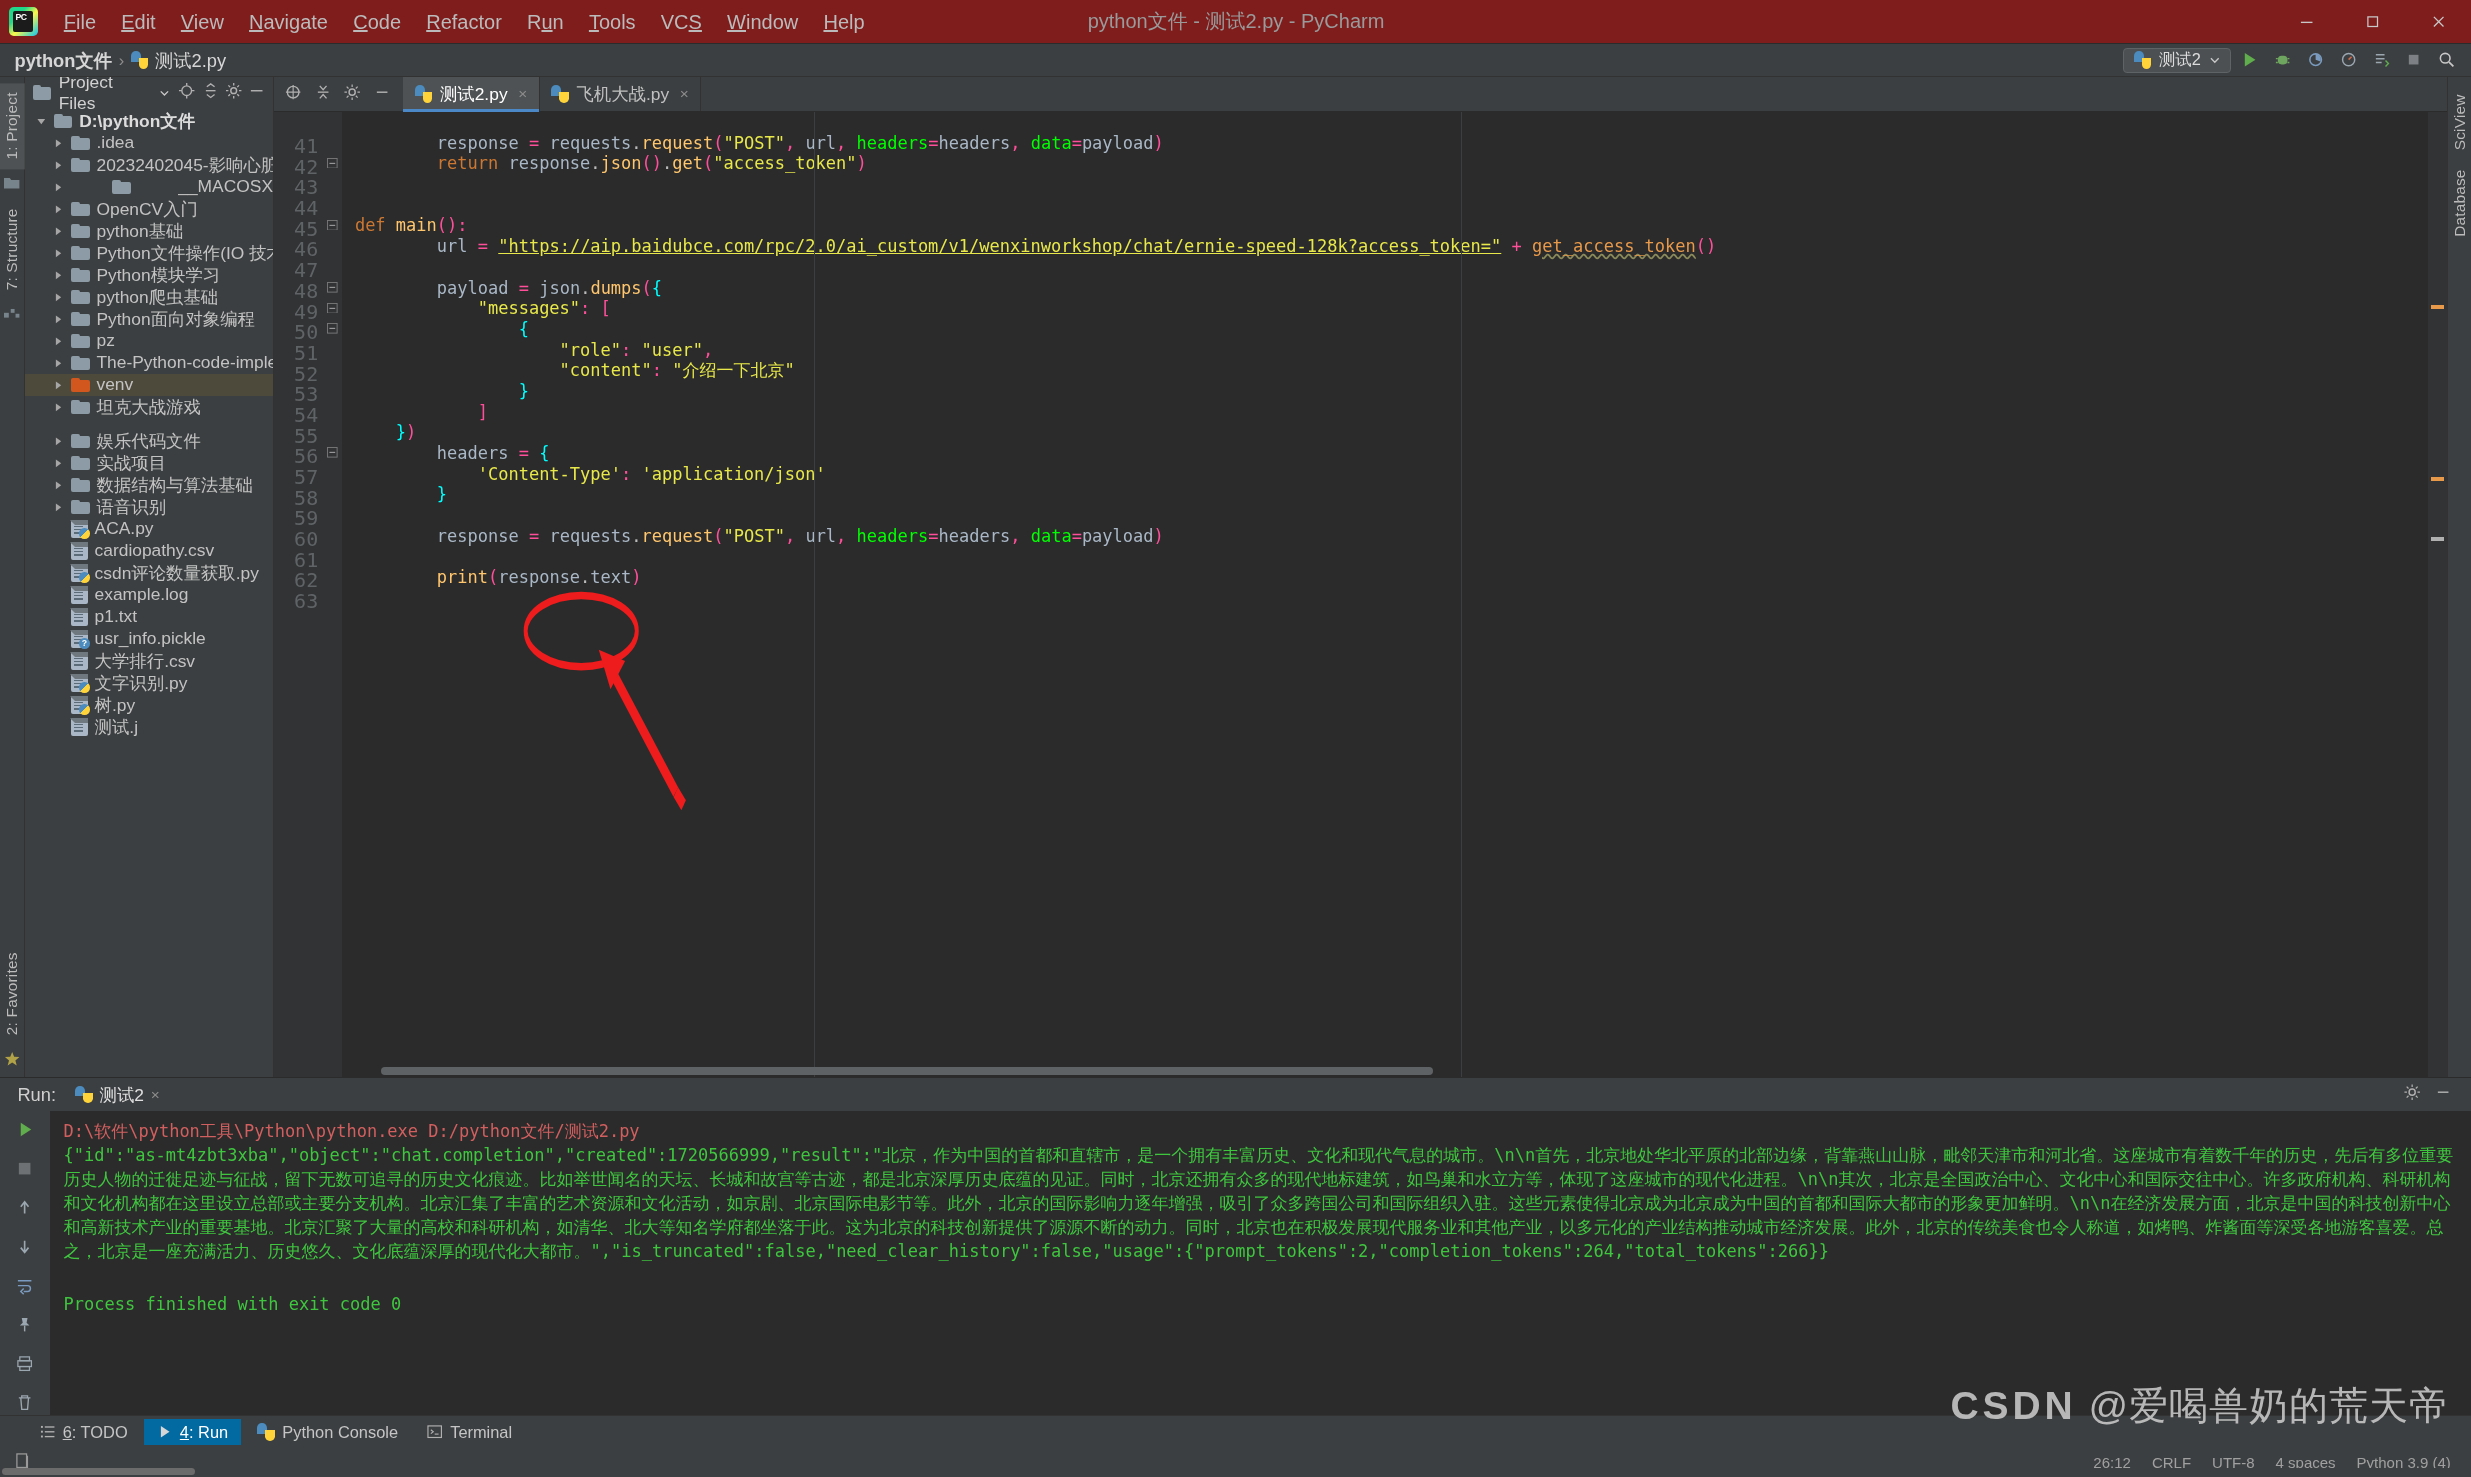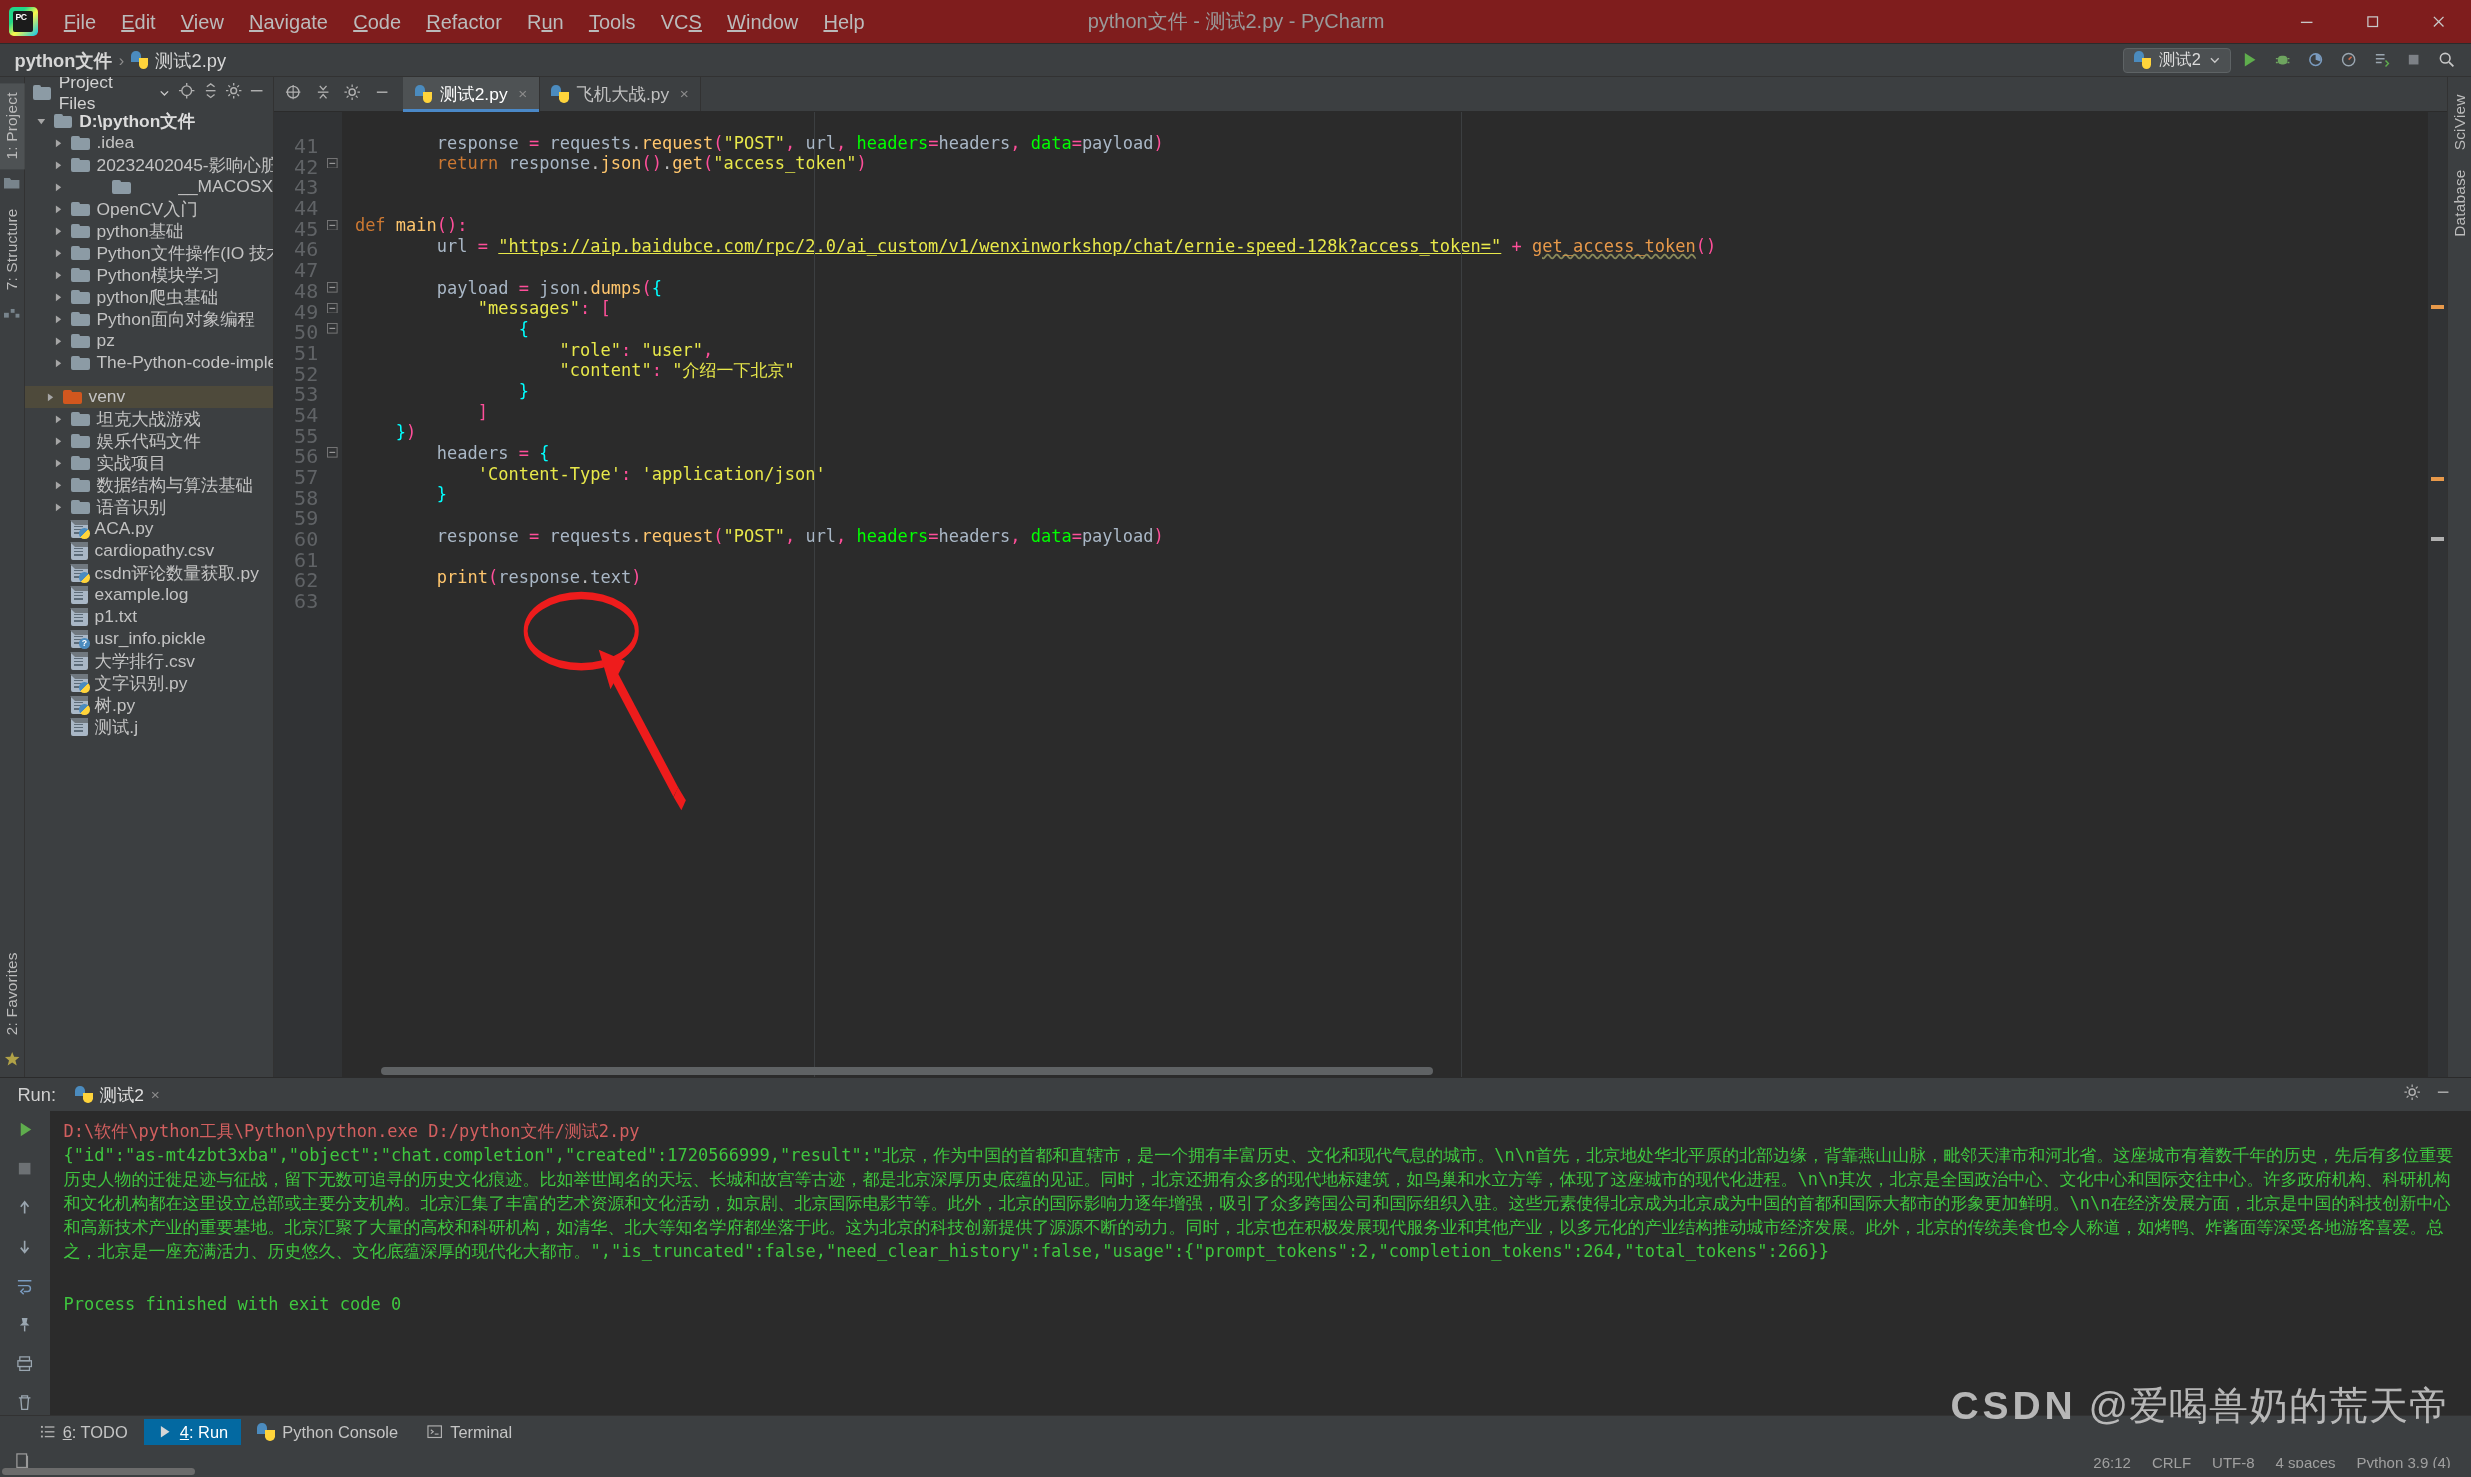--- a/index.html
+++ b/index.html
@@ -454,39 +454,39 @@
           </div>
           <div class="trow" style="padding-left: 27px;">
             <span class="tri">
               <svg width="10.6" height="10.6" viewBox="0 0 11 11">
                 <path d="M3 1.5 L8.5 5.5 L3 9.5 Z" fill="#a6a6a6"></path>
               </svg>
             </span>
             <span class="folder-ico"></span>
             <span>The-Python-code-implements-aircraft-w</span>
           </div>
-          <div class="trow sel" style="padding-left: 19px; margin-top: 12px;">
+          <div class="trow sel" style="padding-left: 27px;">
             <span class="tri">
               <svg width="10.6" height="10.6" viewBox="0 0 11 11">
                 <path d="M3 1.5 L8.5 5.5 L3 9.5 Z" fill="#a6a6a6"></path>
               </svg>
             </span>
             <span class="folder-ico orange"></span>
             <span>venv</span>
           </div>
           <div class="trow" style="padding-left: 27px; font-family: Liberation Serif, serif;">
             <span class="tri">
               <svg width="10.6" height="10.6" viewBox="0 0 11 11">
                 <path d="M3 1.5 L8.5 5.5 L3 9.5 Z" fill="#a6a6a6"></path>
               </svg>
             </span>
             <span class="folder-ico"></span>
             <span>坦克大战游戏</span>
           </div>
-          <div class="trow" style="padding-left: 27px;">
+          <div class="trow" style="padding-left: 27px; margin-top: 12px;">
             <span class="tri">
               <svg width="10.6" height="10.6" viewBox="0 0 11 11">
                 <path d="M3 1.5 L8.5 5.5 L3 9.5 Z" fill="#a6a6a6"></path>
               </svg>
             </span>
             <span class="folder-ico"></span>
             <span>娱乐代码文件</span>
           </div>
           <div class="trow" style="padding-left: 27px;">
             <span class="tri">

